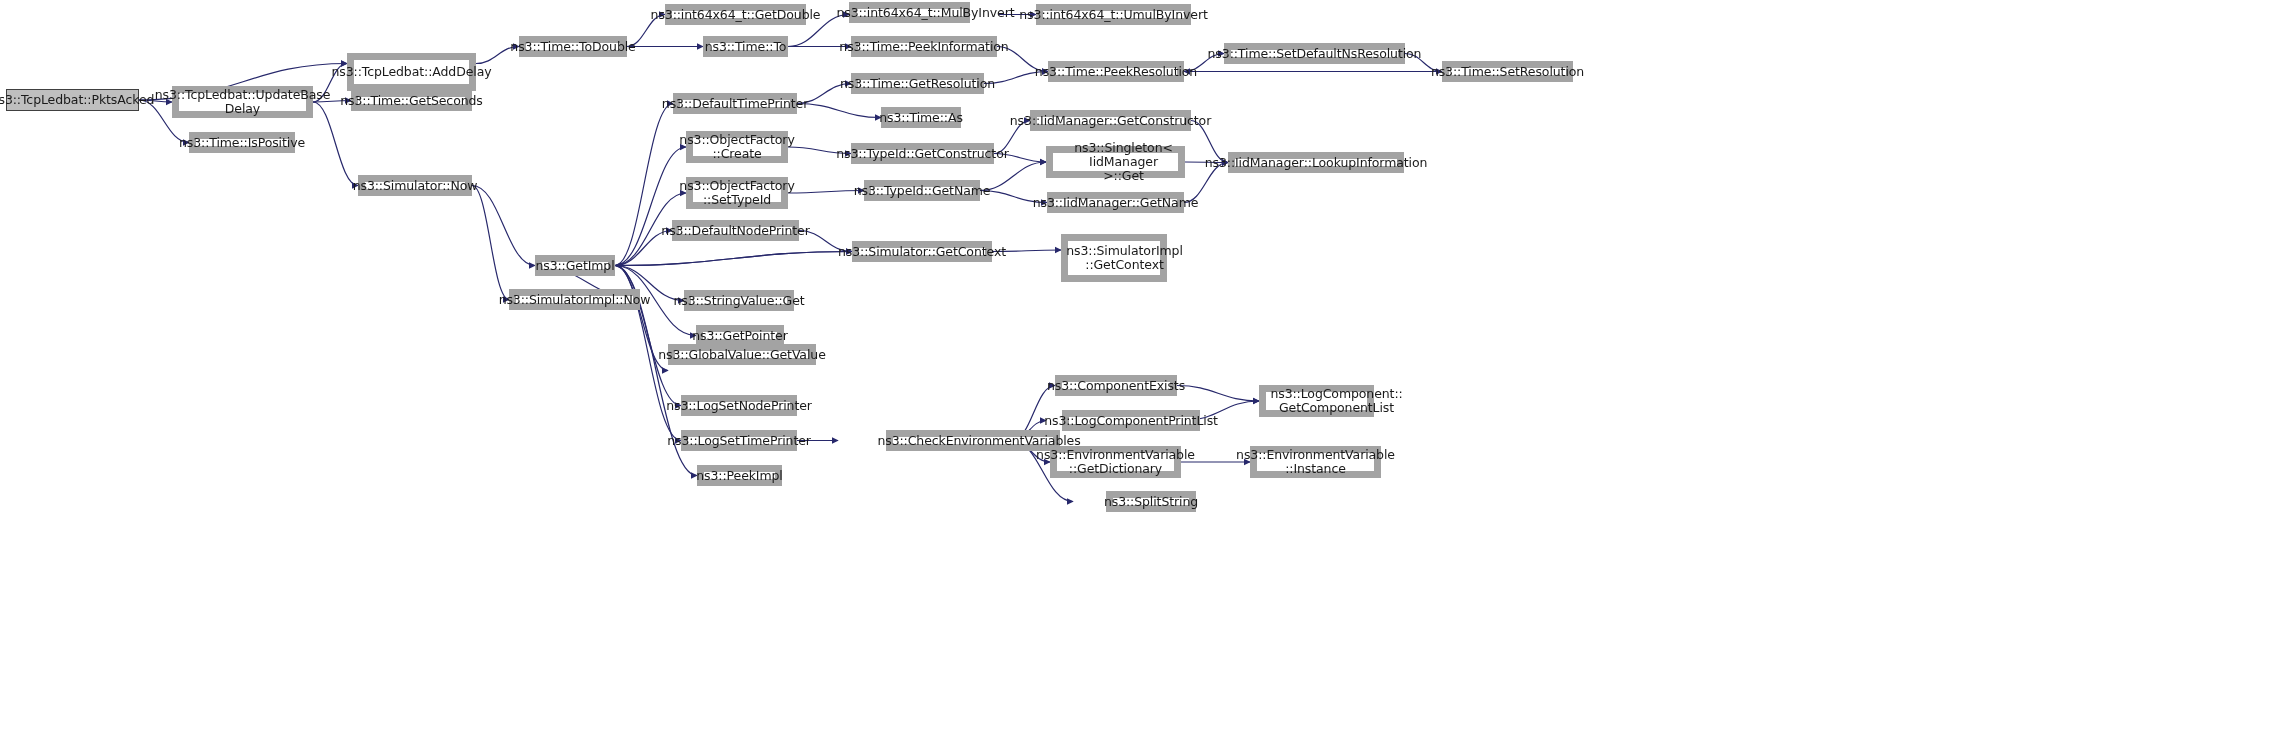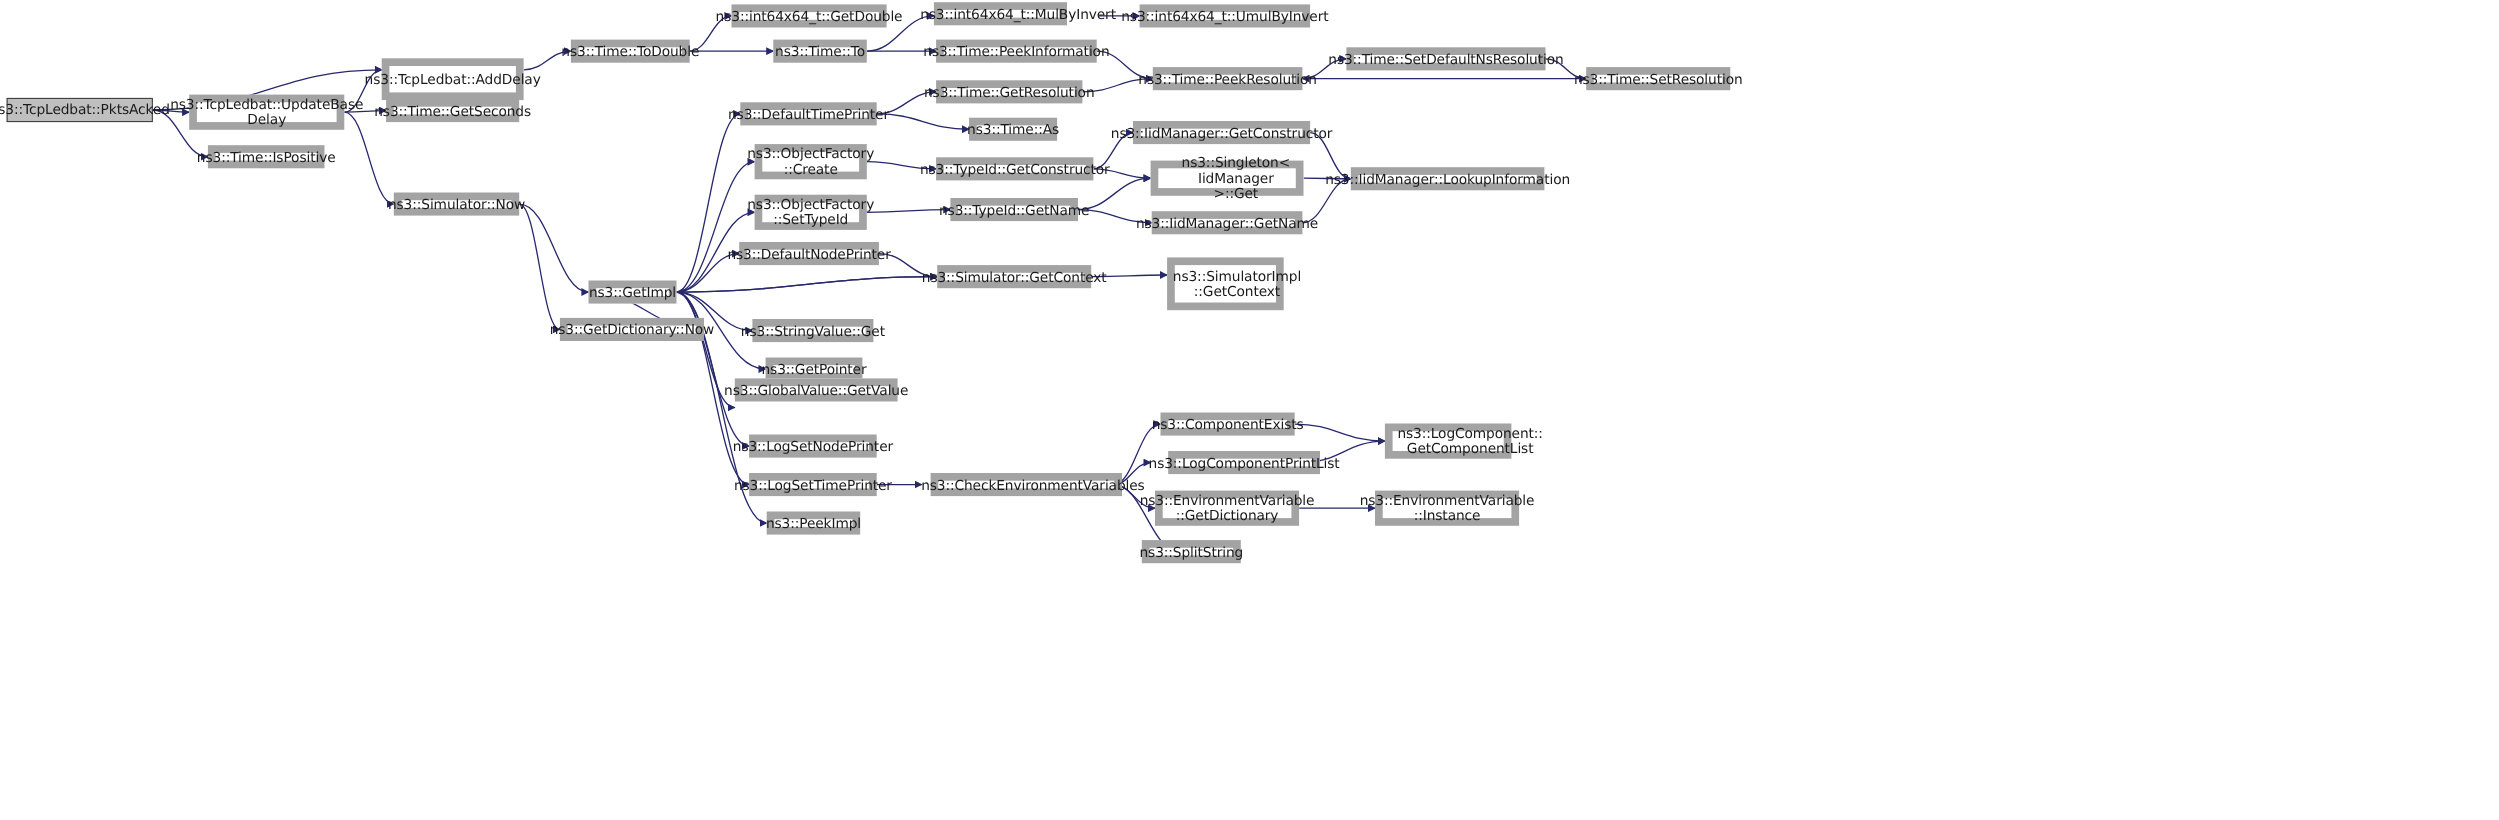--- a/index.html
+++ b/index.html
@@ -106,31 +106,31 @@
       <div class="node" style="left: 1228px; top: 152px; width: 176px; height: 21px;">ns3::IidManager::LookupInformation</div>
       <div class="node" style="left: 686px; top: 177px; width: 102px; height: 32px;">ns3::ObjectFactory
 ::SetTypeId</div>
       <div class="node" style="left: 864px; top: 180px; width: 116px; height: 21px;">ns3::TypeId::GetName</div>
       <div class="node" style="left: 1047px; top: 192px; width: 137px; height: 21px;">ns3::IidManager::GetName</div>
       <div class="node" style="left: 672px; top: 220px; width: 127px; height: 21px;">ns3::DefaultNodePrinter</div>
       <div class="node" style="left: 852px; top: 241px; width: 140px; height: 21px;">ns3::Simulator::GetContext</div>
       <div class="node" style="left: 1061px; top: 234px; width: 106px; height: 48px; padding-left: 21px;">ns3::SimulatorImpl
 ::GetContext</div>
       <div class="node" style="left: 535px; top: 255px; width: 80px; height: 21px;">ns3::GetImpl</div>
-      <div class="node" style="left: 509px; top: 289px; width: 131px; height: 21px;">ns3::GetDictionary::Now</div>
+      <div class="node" style="left: 509px; top: 289px; width: 131px; height: 21px;">ns3::SimulatorImpl::Now</div>
       <div class="node" style="left: 684px; top: 290px; width: 110px; height: 21px;">ns3::StringValue::Get</div>
       <div class="node" style="left: 696px; top: 325px; width: 88px; height: 21px;">ns3::GetPointer</div>
       <div class="node" style="left: 668px; top: 344px; width: 148px; height: 21px;">ns3::GlobalValue::GetValue</div>
       <div class="node" style="left: 681px; top: 395px; width: 116px; height: 21px;">ns3::LogSetNodePrinter</div>
       <div class="node" style="left: 681px; top: 430px; width: 116px; height: 21px;">ns3::LogSetTimePrinter</div>
       <div class="node" style="left: 697px; top: 465px; width: 85px; height: 21px;">ns3::PeekImpl</div>
-      <div class="node" style="left: 846px; top: 430px; width: 174px; height: 21px; padding-left: 12px;">ns3::CheckEnvironmentVariables</div>
+      <div class="node" style="left: 886px; top: 430px; width: 174px; height: 21px; padding-left: 12px;">ns3::CheckEnvironmentVariables</div>
       <div class="node" style="left: 1055px; top: 375px; width: 122px; height: 21px;">ns3::ComponentExists</div>
       <div class="node" style="left: 1046px; top: 410px; width: 138px; height: 21px; margin-left: 16px;">ns3::LogComponentPrintList</div>
       <div class="node" style="left: 1050px; top: 446px; width: 131px; height: 32px;">ns3::EnvironmentVariable
 ::GetDictionary</div>
-      <div class="node" style="left: 1038px; top: 491px; width: 90px; height: 21px;">ns3::SplitString</div>
+      <div class="node" style="left: 1106px; top: 491px; width: 90px; height: 21px;">ns3::SplitString</div>
       <div class="node" style="left: 1259px; top: 385px; width: 115px; height: 32px; padding-left: 40px;">ns3::LogComponent::
 GetComponentList</div>
       <div class="node" style="left: 1250px; top: 446px; width: 131px; height: 32px;">ns3::EnvironmentVariable
 ::Instance</div>
     </div>
 </div>
 
 </body></html>

